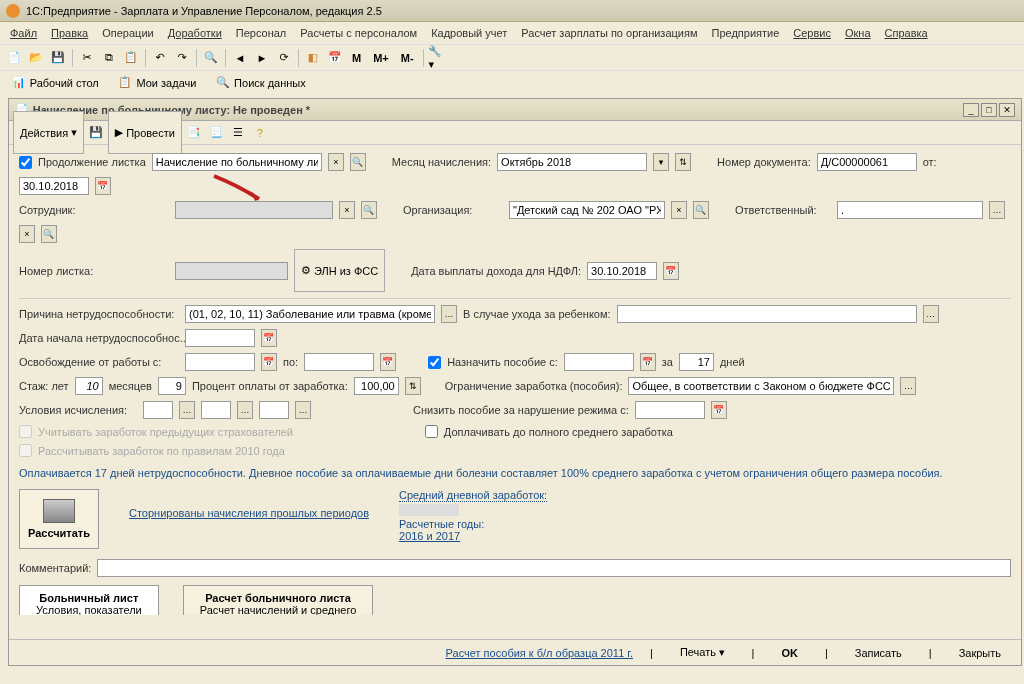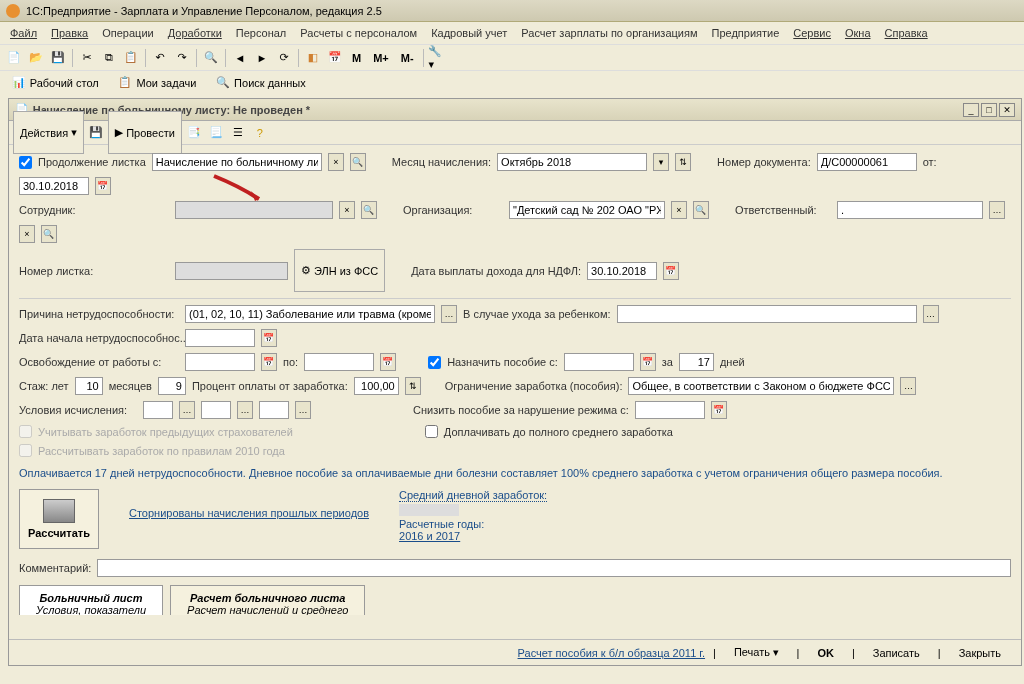--- a/index.html
+++ b/index.html
@@ -26,26 +26,26 @@
 .inp { border: 1px solid #999; background: #fff; height: 18px; padding: 1px 3px; }
 .inp-btn { width: 16px; height: 18px; border: 1px solid #999; background: #e8e4cc; display: inline-flex; align-items: center; justify-content: center; cursor: pointer; font-size: 9px; }
 .chk { width: 13px; height: 13px; }
 .sep-line { border-top: 1px solid #ccc; margin: 6px 0; }
 .info-text { color: #1a4d8a; margin: 10px 0; }
 .calc-panel { display: flex; gap: 30px; align-items: flex-start; margin: 10px 0; }
 .calc-btn { width: 80px; height: 60px; border: 1px solid #999; background: #f5f1de; display: flex; flex-direction: column; align-items: center; justify-content: center; cursor: pointer; }
 .calc-icon { width: 32px; height: 24px; background: linear-gradient(#ccc, #888); border: 1px solid #666; margin-bottom: 4px; }
 .link { color: #1a4d8a; text-decoration: underline; cursor: pointer; }
 .link-dotted { color: #1a4d8a; border-bottom: 1px dotted #1a4d8a; cursor: pointer; }
-.tabs-bottom { display: flex; gap: 7px; margin-top: 8px; font-style: italic; }
+.tabs-bottom { display: flex; gap: 24px; margin-top: 8px; }
 .tab-btn { border: 1px solid #999; padding: 6px 16px; background: #f5f1de; cursor: pointer; text-align: center; }
 .tab-btn.active { background: #fff; border-bottom: 2px solid #333; }
 .warn { color: #c02020; display: flex; align-items: center; gap: 4px; margin-top: 4px; }
 .warn-icon { width: 12px; height: 12px; background: #e04040; border-radius: 50%; display: inline-block; }
-.footer { position: absolute; bottom: 0; left: 0; right: 0; height: 26px; background: #f0ecd9; border-top: 1px solid #bbb; display: flex; align-items: center; justify-content: flex-end; padding: 0 10px; gap: 8px; }
+.footer { position: absolute; bottom: 0; left: 0; right: 0; height: 26px; background: #f0ecd9; border-top: 1px solid #bbb; display: flex; align-items: center; justify-content: flex-end; padding: 0 10px; gap: 17px; }
 .footer-btn { padding: 3px 10px; cursor: pointer; }
 .footer-btn.bold { font-weight: bold; }
 .arrow { position: absolute; left: 200px; top: 26px; width: 60px; height: 30px; pointer-events: none; }
 .redact { background: #ddd; color: #ddd; }
 </style>
 </head>
 <body>
 
 <div class="titlebar">
   <span class="title-icon"></span>
@@ -200,21 +200,21 @@
       <span class="lbl">Назначить пособие с:</span>
       <input class="inp" style="width: 70px;">
       <span class="inp-btn">📅</span>
       <span class="lbl">за</span>
       <input class="inp" style="width: 35px; text-align: right;" value="17">
       <span class="lbl">дней</span>
     </div>
 
     <div class="row">
       <span class="lbl">Стаж: лет</span>
-      <input class="inp" style="width: 28px; text-align: right;" value="10">
+      <input class="inp" style="width: 28px; text-align: right; font-style: italic;" value="10">
       <span class="lbl">месяцев</span>
       <input class="inp" style="width: 28px; text-align: right;" value="9">
       <span class="lbl">Процент оплаты от заработка:</span>
       <input class="inp" style="width: 45px; text-align: right;" value="100,00">
       <span class="inp-btn">⇅</span>
       <span style="width:12px"></span>
       <span class="lbl">Ограничение заработка (пособия):</span>
       <input class="inp" style="width: 266px;" value="Общее, в соответствии с Законом о бюджете ФСС">
       <span class="inp-btn">…</span>
     </div>

